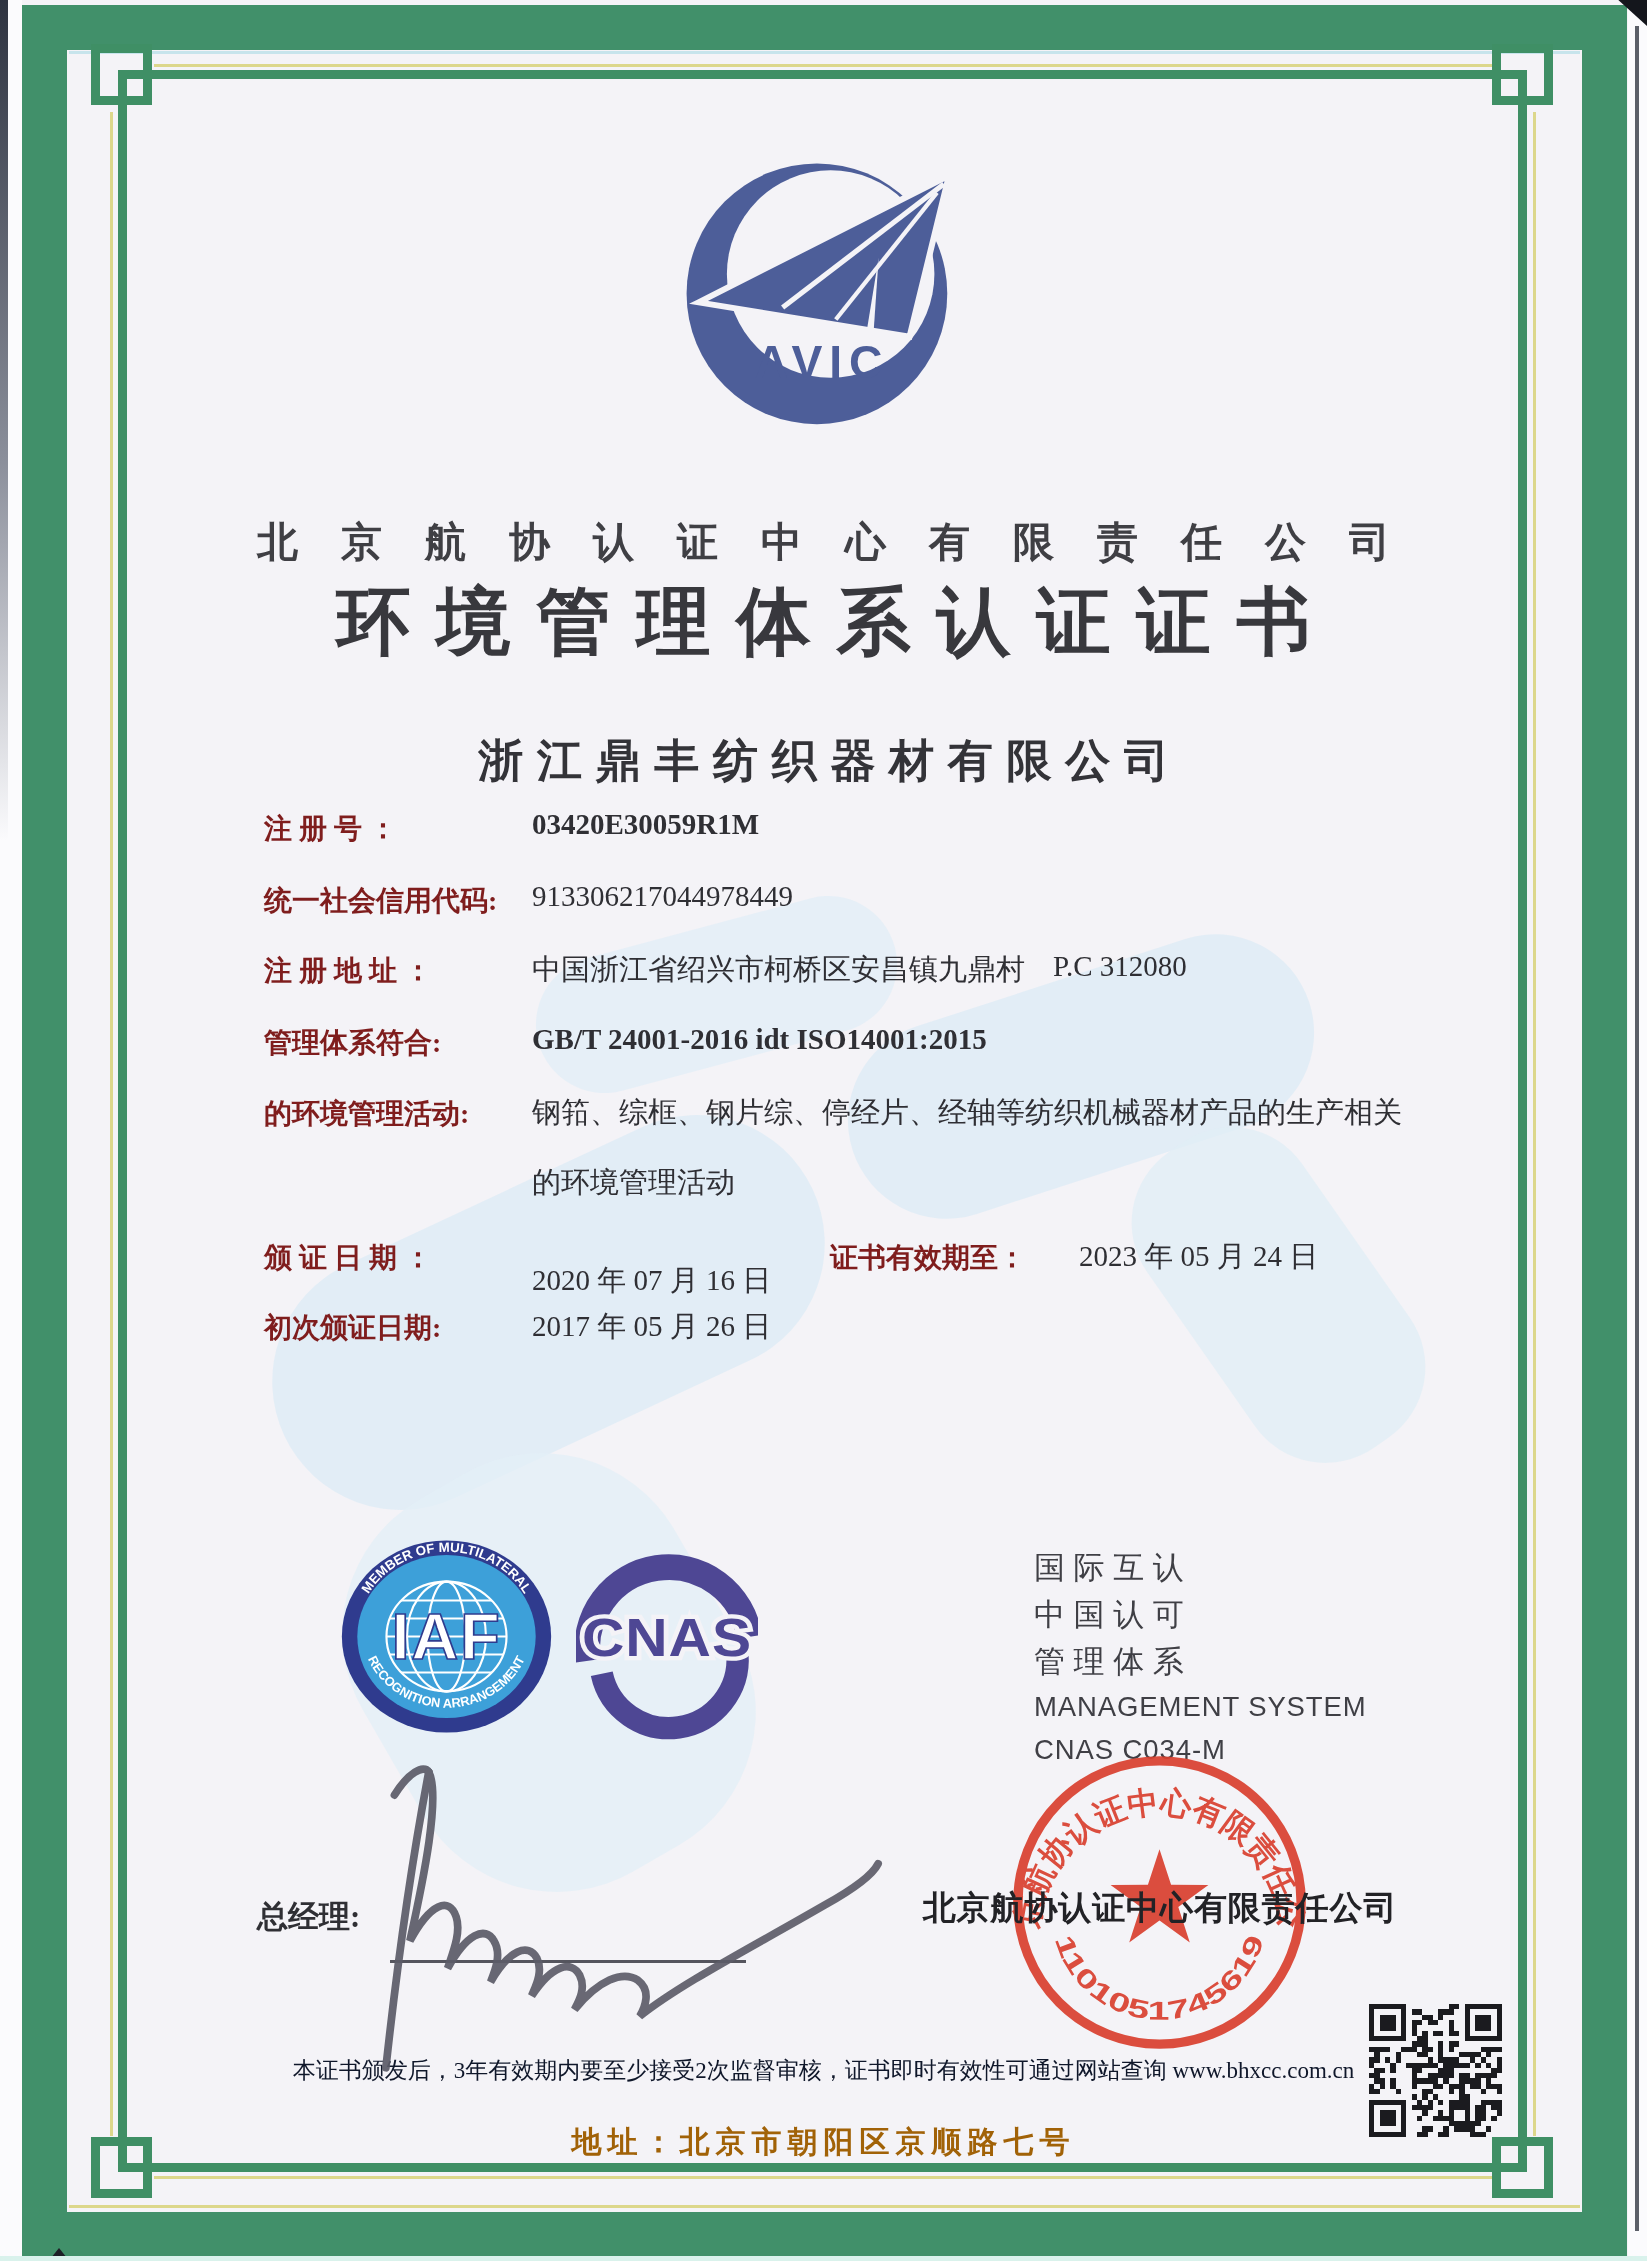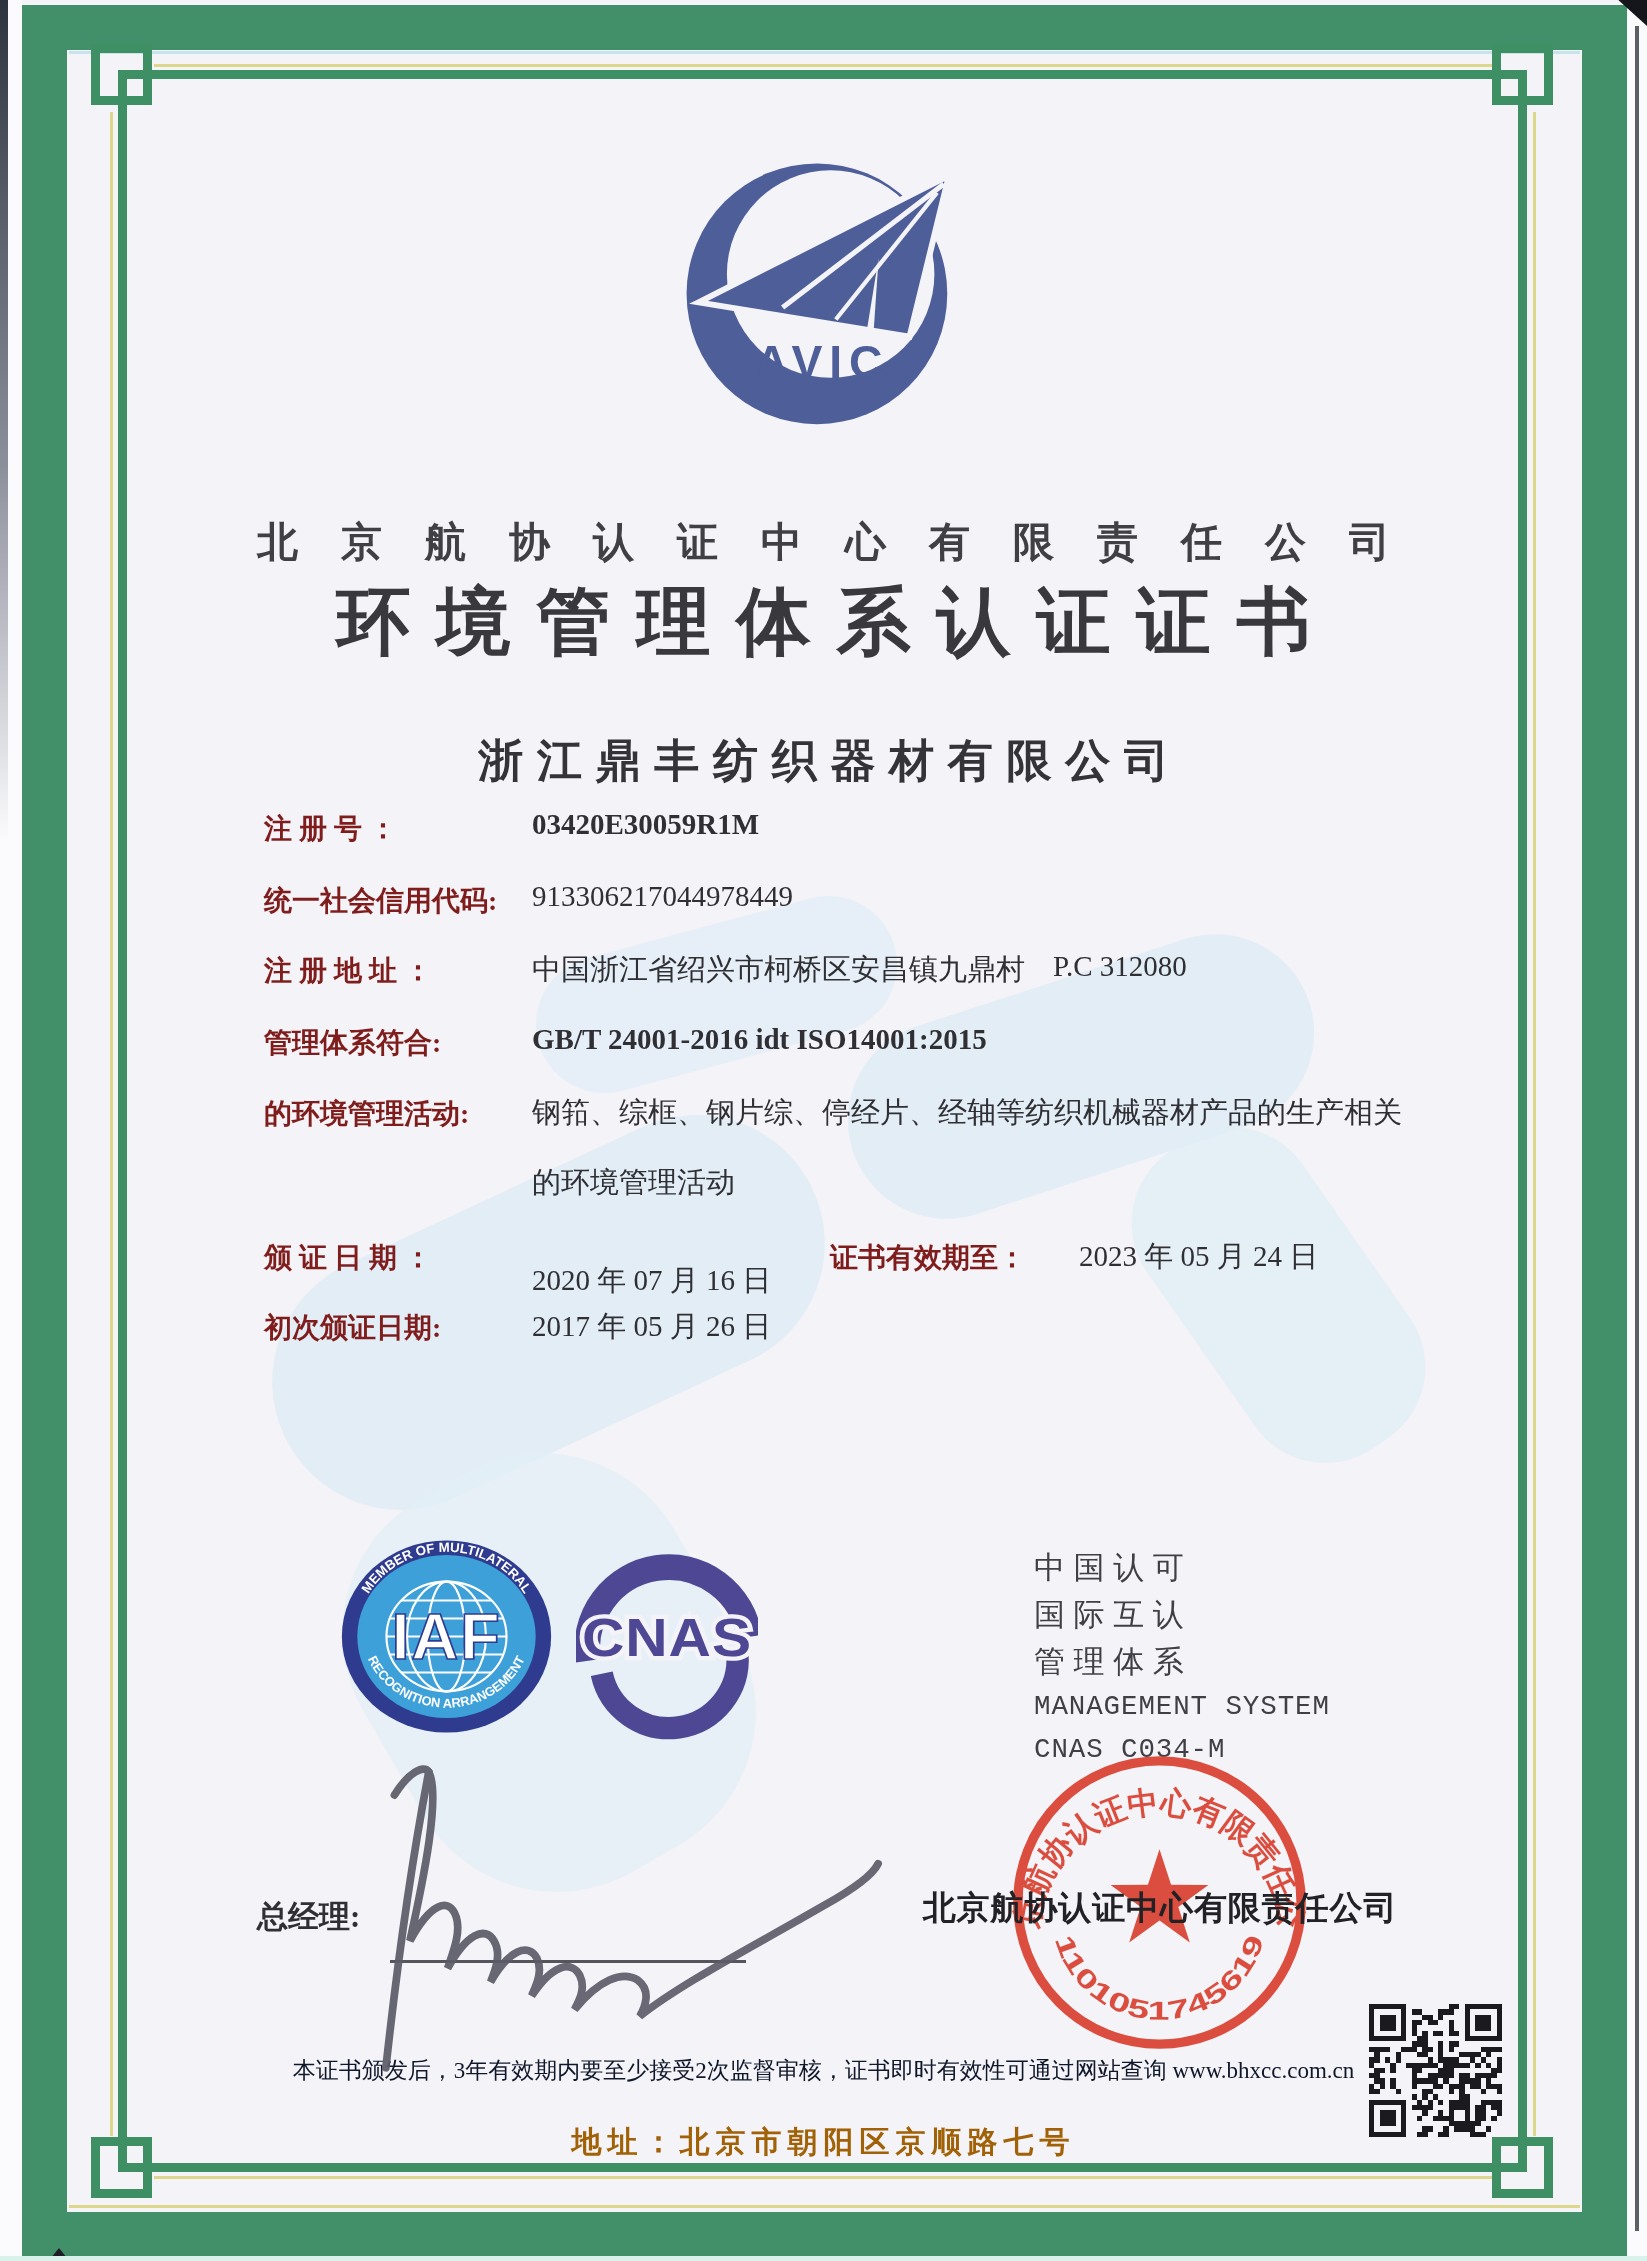--- a/index.html
+++ b/index.html
@@ -19,21 +19,21 @@
   .orgline{top:515px;font-size:41px;font-weight:700;letter-spacing:43px;transform:translateX(21.4px);color:#3f3f44;z-index:2;}
   .titleline{top:573px;font-size:74px;font-weight:900;letter-spacing:26px;transform:translateX(13px);color:#38383d;z-index:2;}
   .companyline{top:731px;font-size:45px;font-weight:700;letter-spacing:13.7px;transform:translateX(6.9px);color:#333338;z-index:2;}
   .rowlabel{position:absolute;left:264px;font-size:28px;font-weight:700;color:#7f1d1d;z-index:2;white-space:nowrap;}
   .rowvalue{position:absolute;left:532px;font-size:29px;color:#2f2f34;z-index:2;white-space:nowrap;}
   .bold{font-weight:700;}
   .fineprint{position:absolute;left:223px;width:1201px;text-align:center;font-size:23px;color:#0f172a;z-index:2;}
   .addr{top:2122px;font-size:30px;font-weight:700;letter-spacing:6px;color:#a16207;z-index:2;}
   .rightblock{position:absolute;left:1034px;top:1544px;z-index:2;color:#3f3f45;}
   .rightblock .cn{font-size:31px;letter-spacing:8.6px;line-height:47px;}
-  .rightblock .en{font-family:Liberation Mono, monospace;font-size:27.5px;line-height:43px;letter-spacing:0.9px;}
+  .rightblock .en{font-family:Liberation Sans, sans-serif;font-size:27.5px;line-height:43px;letter-spacing:0.9px;}
   .gm{position:absolute;left:257px;top:1896px;font-size:31px;font-weight:700;color:#2f2f34;z-index:2;}
   .sigline{position:absolute;left:390px;top:1960px;width:356px;height:2.6px;background:#55555e;z-index:2;}
   .stampname{position:absolute;left:911px;top:1886px;width:498px;text-align:center;font-size:33px;font-weight:700;
              letter-spacing:0.9px;color:#222226;z-index:4;white-space:nowrap;}
   
   .scan{z-index:6;}
 </style>
 </head>
 <body>
 
@@ -121,22 +121,22 @@
     <text x="130" y="142" text-anchor="middle" font-family="Liberation Sans, DejaVu Sans, sans-serif" font-size="76" font-weight="900" fill="#ffffff" stroke="#2f3b8e" stroke-width="2" letter-spacing="2">IAF</text>
   </svg>
 
   <svg class="abs" style="left:576px;top:1532px;z-index:2;" width="182" height="213" viewBox="0 0 212 248">
     <path d="M 14,150 A 94,94 0 1 1 202,122" stroke="#4e4794" stroke-width="30" fill="none"></path>
     <path d="M 30,165 A 80,80 0 0 0 188,142" stroke="#4e4794" stroke-width="26" fill="none"></path>
     <text x="106" y="144" text-anchor="middle" font-family="Liberation Sans, DejaVu Sans, sans-serif" font-size="62" font-weight="900" letter-spacing="1" fill="#4e4794" stroke="#f4f3f7" stroke-width="10" paint-order="stroke" textLength="198" lengthAdjust="spacingAndGlyphs">CNAS</text>
   </svg>
 
   <div class="rightblock">
+    <div class="cn">国际互认</div>
     <div class="cn">中国认可</div>
-    <div class="cn">国际互认</div>
     <div class="cn">管理体系</div>
     <div class="en">MANAGEMENT SYSTEM</div>
     <div class="en">CNAS C034-M</div>
   </div>
 
   <div class="gm">总经理:</div>
   <svg class="abs" style="left:343px;top:1759px;z-index:3;" width="566" height="326" viewBox="0 0 660 380">
     <g stroke="#5c5c68" stroke-width="9" fill="none" stroke-linecap="round" opacity="0.92">
       <path d="M 60,42 C 76,16 94,6 100,15"></path>
       <path d="M 100,15 C 80,120 62,250 50,360"></path>

